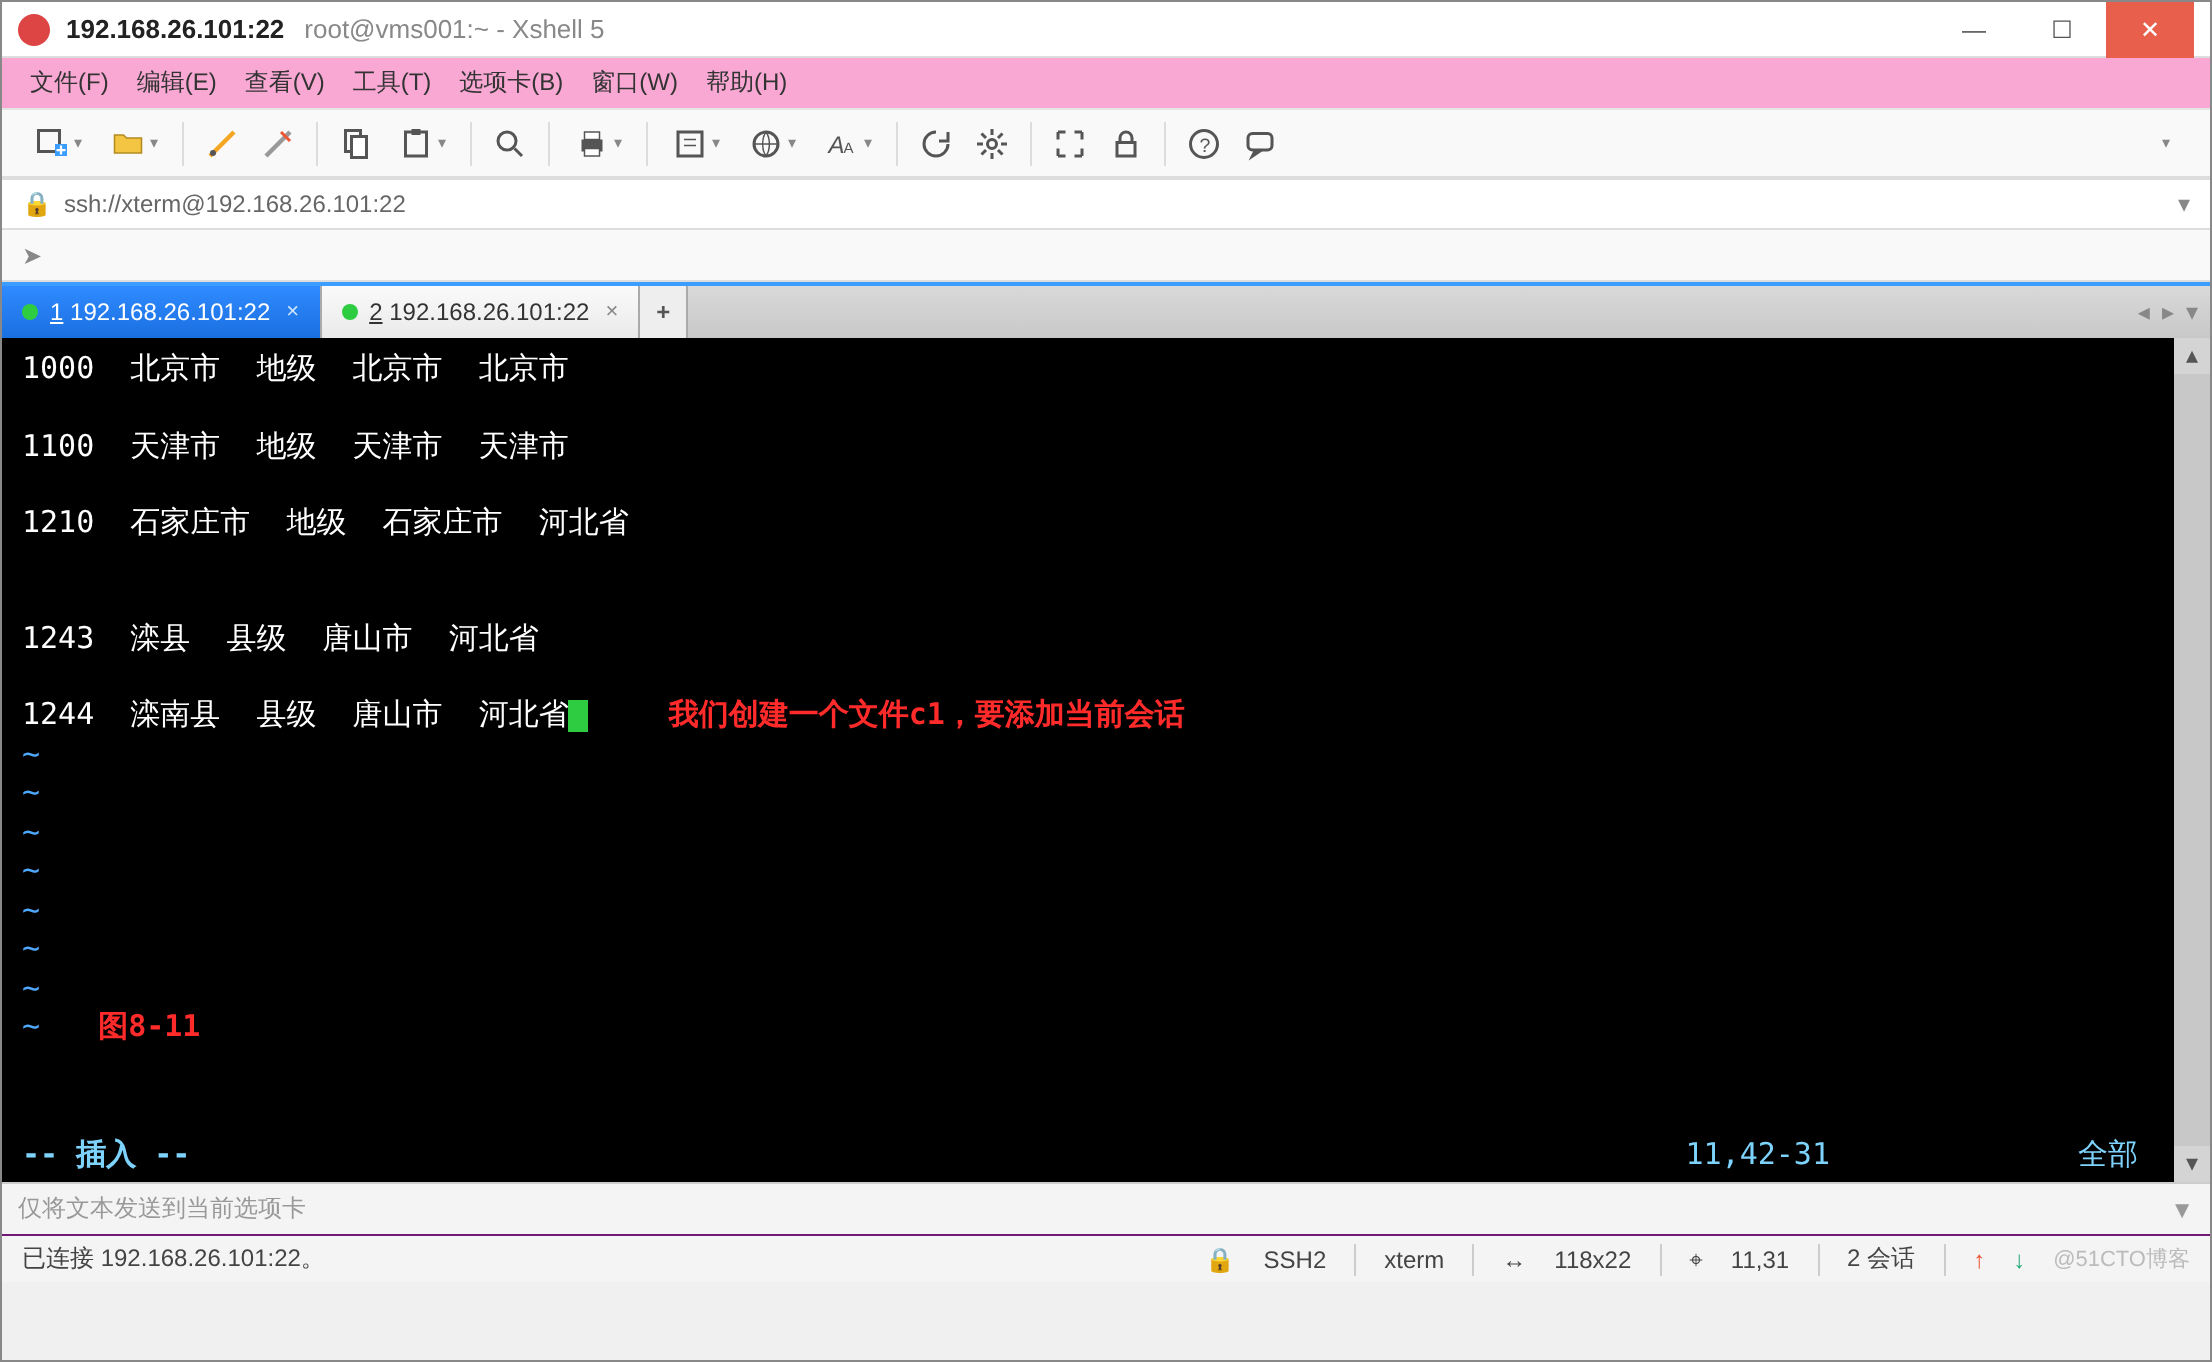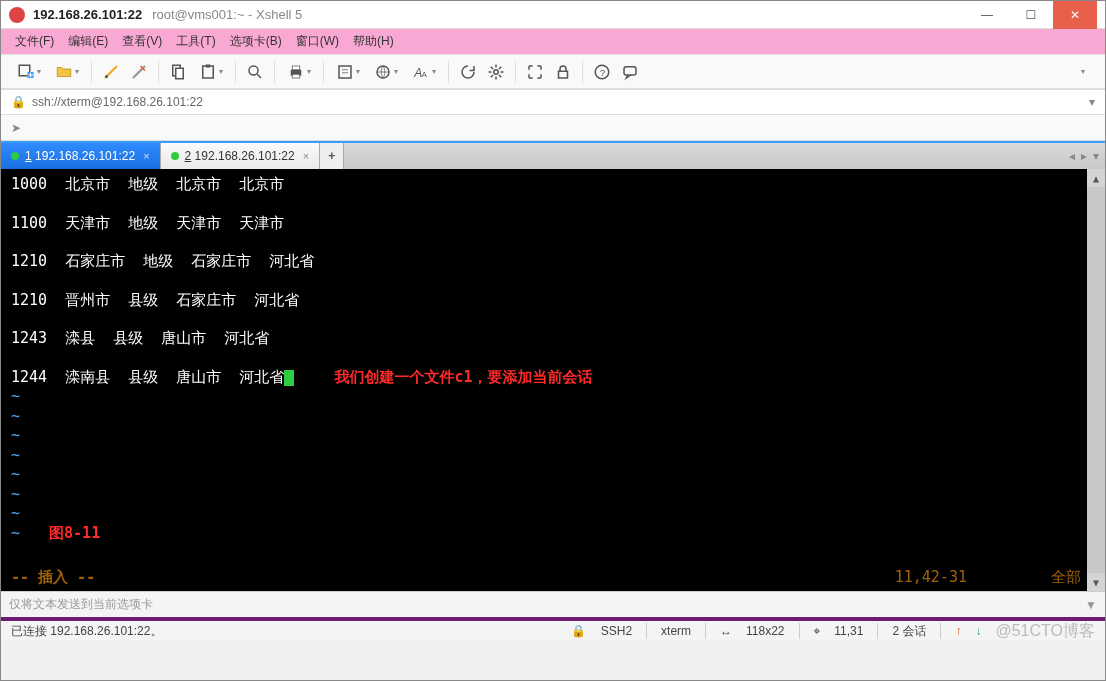--- a/index.html
+++ b/index.html
@@ -33,34 +33,34 @@
 .tabstrip .addtab { width: 24px; display: flex; align-items: center; justify-content: center; background: #eee; border-right: 1px solid #aaa; font-weight: bold; color: #555; }
 .tabstrip .tab-arrows { margin-left: auto; display: flex; align-items: center; padding: 0 6px; color: #888; gap: 6px; }
 .tabstrip .tab u { text-decoration: underline; }
 .terminal { background: #000; color: #fff; font-family: "SimSun", monospace; font-size: 15px; padding: 6px 10px; height: 422px; position: relative; overflow: hidden; }
 .terminal .line { white-space: pre; line-height: 1.3; }
 .terminal .blank { height: 19px; }
 .terminal .tilde { color: #4fa8ff; }
 .terminal .cursor { display: inline-block; width: 10px; height: 16px; background: #2ecc40; vertical-align: text-bottom; }
 .terminal .red-note { color: #ff2a2a; font-weight: bold; margin-left: 40px; }
 .terminal .fig-label { color: #ff2a2a; font-weight: bold; margin-left: 20px; }
-.terminal .statusline { position: absolute; bottom: 4px; left: 10px; right: 24px; display: flex; color: #a16207; font-weight: bold; }
+.terminal .statusline { position: absolute; bottom: 4px; left: 10px; right: 36px; display: flex; color: #7dd3fc; font-weight: bold; gap: 40px; }
 .terminal .statusline .pos { margin-left: auto; margin-right: 60px; font-weight: normal; }
 .terminal .statusline .all { font-weight: normal; margin-left: 24px; }
 .terminal .scrollbar { position: absolute; right: 0; top: 0; width: 18px; height: 100%; background: #e8e8e8; }
 .terminal .scrollbar .sb-arrow { height: 18px; background: #d4d4d4; display: flex; align-items: center; justify-content: center; font-size: 10px; color: #555; }
 .terminal .scrollbar .sb-thumb { position: absolute; top: 18px; width: 100%; height: 386px; background: #c8c8c8; }
 .sendbar { height: 26px; background: #f4f4f4; border-top: 1px solid #ccc; display: flex; align-items: center; padding: 0 8px; color: #999; }
 .sendbar .dd-arr { margin-left: auto; font-weight: bold; }
-.statusbar { height: 24px; background: #f4f4f4; border-top: 4px solid #701a75; display: flex; align-items: center; padding: 0 10px; color: #444; font-size: 12px; gap: 28px; }
+.statusbar { height: 24px; background: #f4f4f4; border-top: 1px solid #701a75; display: flex; align-items: center; padding: 0 10px; color: #444; font-size: 12px; gap: 28px; }
 .statusbar .sep2 { width: 1px; height: 16px; background: #ccc; }
 .statusbar .right { margin-left: auto; display: flex; align-items: center; gap: 14px; }
 .statusbar .up-arr { color: #e53; font-weight: bold; }
 .statusbar .down-arr { color: #2a7; font-weight: bold; }
-.watermark { color: #bbb; font-size: 16px; }
+.watermark { color: #bbb; font-size: 11px; }
 </style>
 </head>
 <body>
 
 <div class="titlebar">
   <div class="app-icon"></div>
   <span class="title-main">192.168.26.101:22</span>
   <span class="title-sub">root@vms001:~ - Xshell 5</span>
   <div class="win-controls">
     <div class="win-btn">—</div>
@@ -231,21 +231,20 @@
   </div>
 </div>
 
 <div class="terminal">
   <div class="line">1000  北京市  地级  北京市  北京市</div>
   <div class="blank"></div>
   <div class="line">1100  天津市  地级  天津市  天津市</div>
   <div class="blank"></div>
   <div class="line">1210  石家庄市  地级  石家庄市  河北省</div>
   <div class="blank"></div>
-  <div class="line">1210  晋州市  县级  石家庄市  河北省</div>
   <div class="blank"></div>
   <div class="line">1243  滦县  县级  唐山市  河北省</div>
   <div class="blank"></div>
   <div class="line"><span>1244  滦南县  县级  唐山市  河北省</span><span class="cursor"></span><span class="red-note">我们创建一个文件c1，要添加当前会话</span></div>
   <div class="line tilde">~</div>
   <div class="line tilde">~</div>
   <div class="line tilde">~</div>
   <div class="line tilde">~</div>
   <div class="line tilde">~</div>
   <div class="line tilde">~</div>

